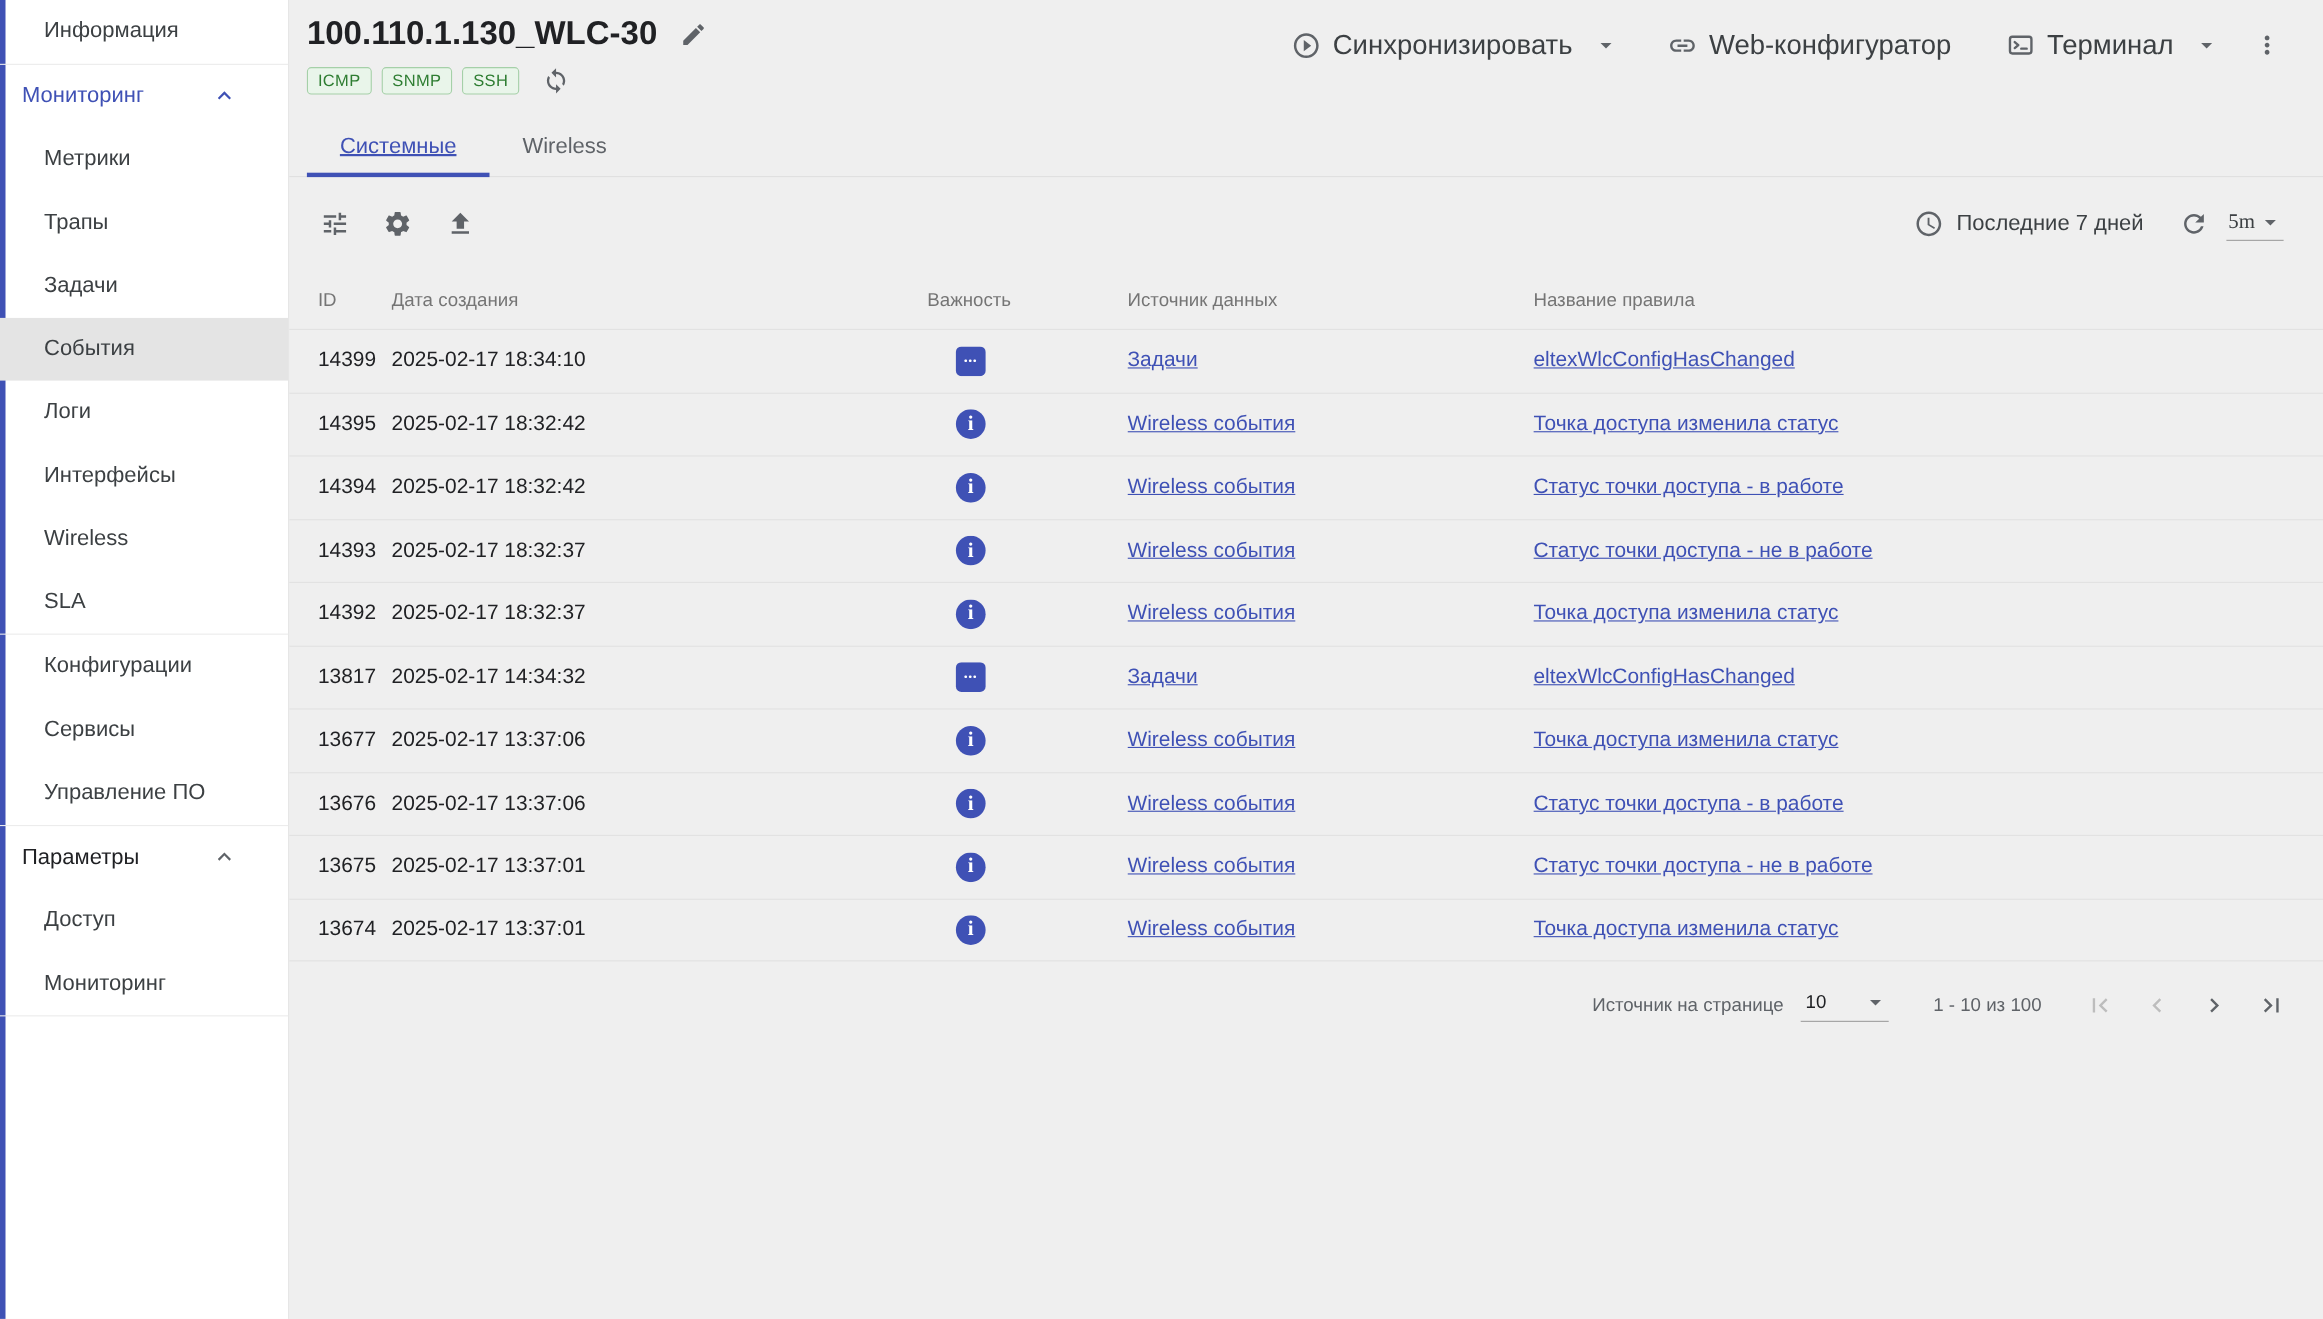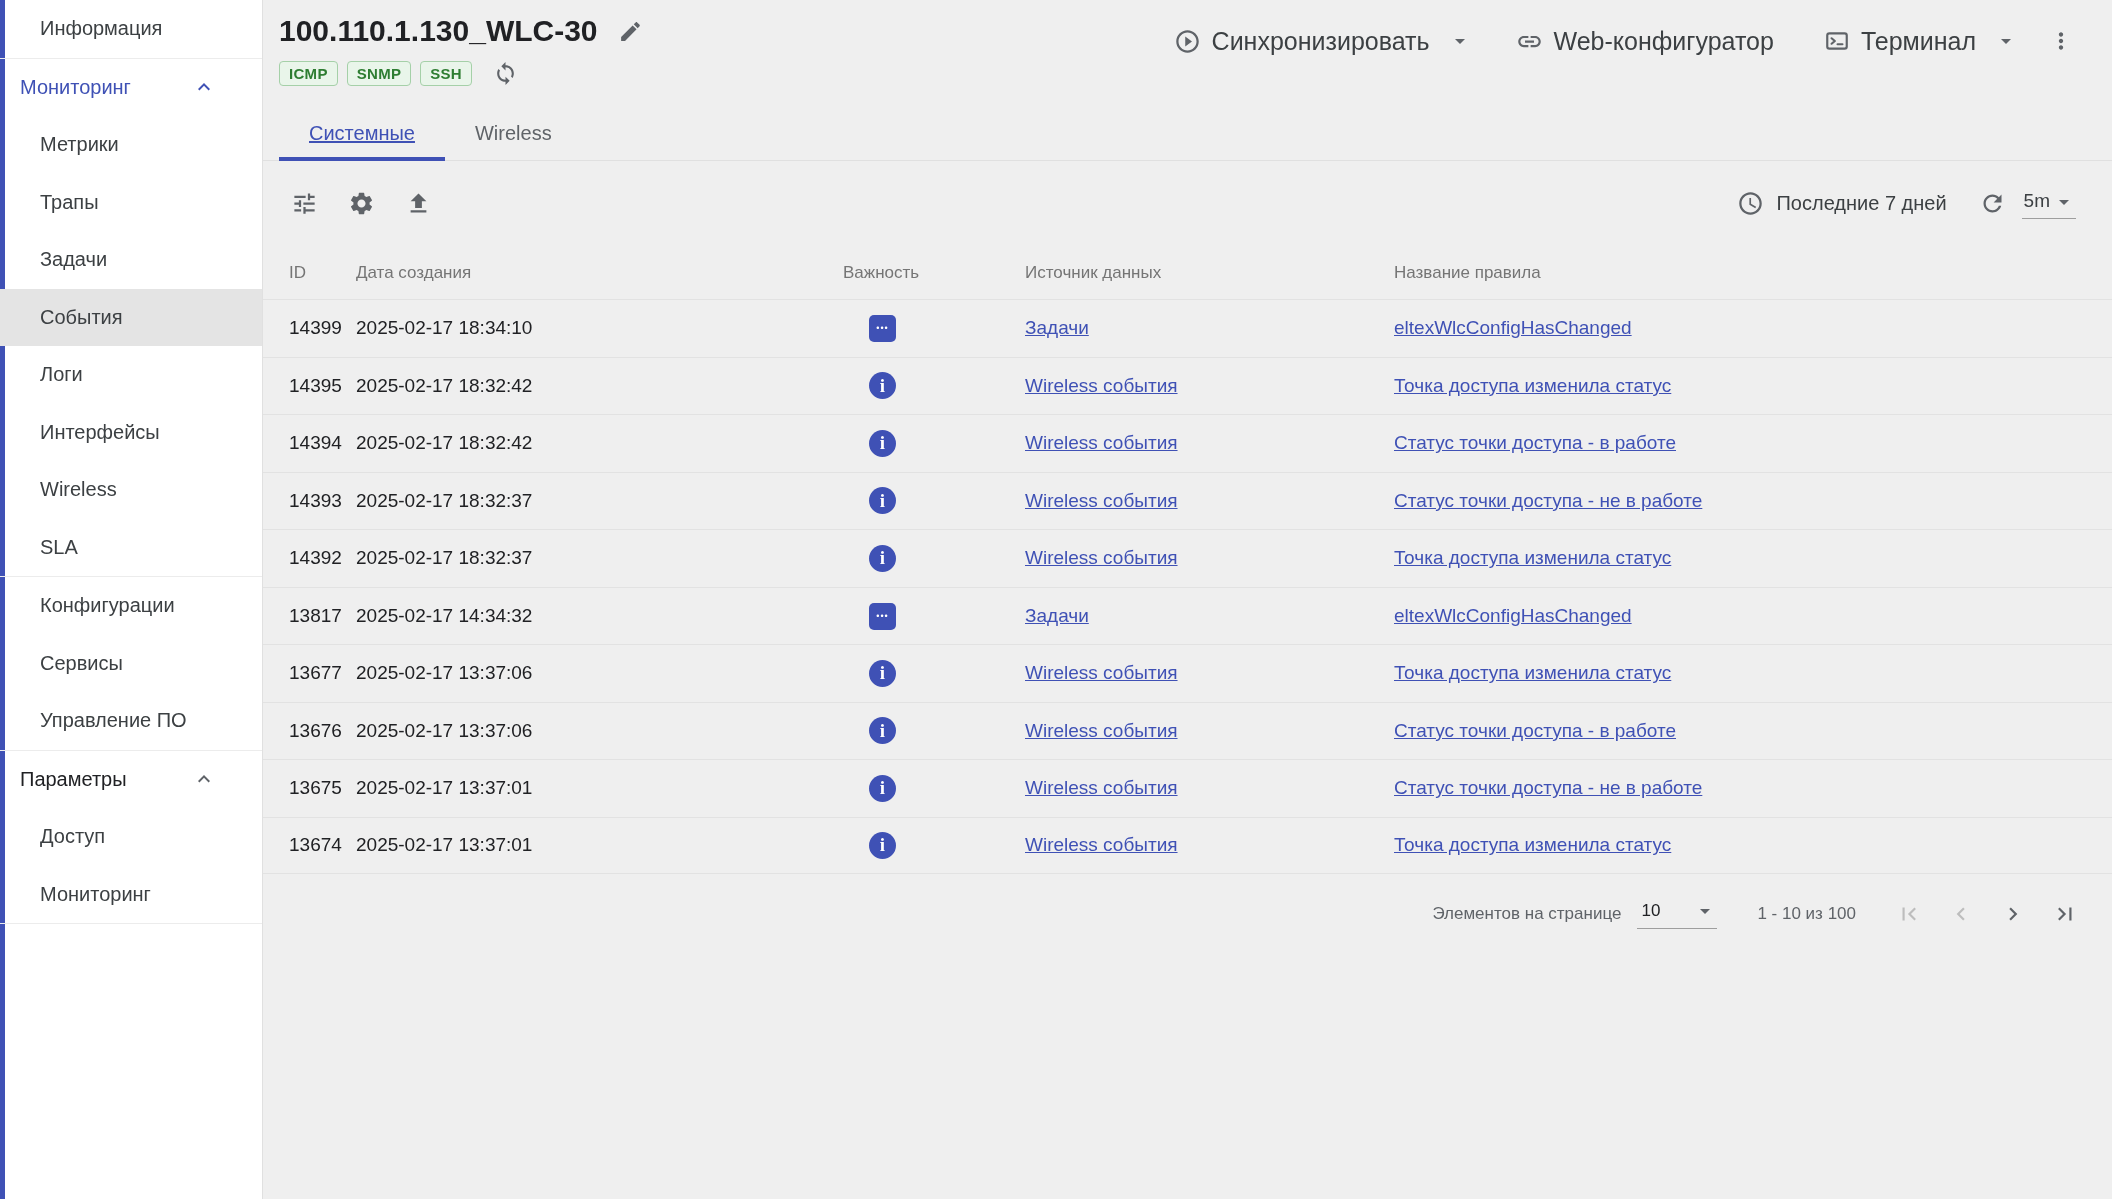--- a/index.html
+++ b/index.html
@@ -47,21 +47,21 @@
 
   
   .main{flex:1;position:relative;min-width:0;}
 
   .page-header{position:relative;padding:14px 40px 0 16px;}
   .title-row{display:flex;align-items:center;gap:16px;}
   .page-title{font-size:30px;font-weight:bold;color:#202124;}
   .icon-btn{background:none;border:none;cursor:pointer;display:flex;align-items:center;justify-content:center;padding:4px;}
   .badges-row{display:flex;align-items:center;gap:9px;margin-top:9px;}
   .badge{
-    font-size:15px;font-weight:bold;color:var(--green-text);
+    font-size:15px;font-weight:normal;color:var(--green-text);
     background:var(--green-bg);border:1px solid var(--green-border);
     border-radius:4px;padding:3px 9px;letter-spacing:.3px;
   }
   .badge-sync{margin-left:8px;}
 
   .header-actions{
     position:absolute;top:18px;right:34px;
     display:flex;align-items:center;height:46px;
   }
   .action-btn{
@@ -85,22 +85,22 @@
     white-space:nowrap;
   }
   .tab.active{color:var(--accent);text-decoration:underline;}
   .tab.active::after{content:'';position:absolute;left:0;right:0;bottom:-1px;height:4px;background:var(--accent);}
 
   
   .toolbar{display:flex;align-items:center;height:84px;padding:0 36px 0 24px;}
   .toolbar-left{display:flex;align-items:center;gap:22px;}
   .toolbar-right{margin-left:auto;display:flex;align-items:center;}
   .time-range{display:flex;align-items:center;gap:12px;font-size:20px;color:var(--text);cursor:pointer;white-space:nowrap;}
-  .interval{display:flex;align-items:flex-start;gap:2px;margin-left:12px;cursor:pointer;
-    border-bottom:1px solid #9e9e9e;padding:2px 0 4px 2px;}
+  .interval{display:flex;align-items:center;gap:2px;margin-left:12px;cursor:pointer;
+    border-bottom:1px solid #9e9e9e;padding:2px 0 4px 2px;font-family:Liberation Serif, serif;}
   .interval-value{font-size:19px;color:var(--text);}
   .refresh-btn{margin-left:28px;}
 
   
   .table{margin-top:2px;}
   .thead,.trow{display:flex;align-items:center;}
   .thead{height:52px;font-size:17px;color:var(--muted);}
   .trow{height:57.5px;border-top:1px solid var(--row-line);font-size:19px;color:#202124;}
   .trow:last-of-type{border-bottom:1px solid var(--row-line);}
   .cell{overflow:hidden;text-overflow:ellipsis;white-space:nowrap;}
@@ -360,21 +360,21 @@
     <div class="trow">
       <div class="cell col-id">13674</div>
       <div class="cell col-date">2025-02-17 13:37:01</div>
       <div class="cell col-sev"><span class="sev" data-sev="info"></span></div>
       <div class="cell col-src"><a class="link">Wireless события</a></div>
       <div class="cell col-rule"><a class="link">Точка доступа изменила статус</a></div>
     </div>
   </div>
 
   <div class="pagination">
-    <span class="pp-label">Элементов на странице</span>
+    <span class="pp-label">Источник на странице</span>
     <div class="pp-select">
       <span>10</span>
       <svg width="24" height="24" viewBox="0 0 24 24">
           <path class="ic" d="M7 10l5 5 5-5z"></path>
         </svg>
     </div>
     <span class="pp-range">1 - 10 из 100</span>
     <div class="page-nav">
       <button class="page-btn disabled">
         <svg width="26" height="26" viewBox="0 0 24 24">

